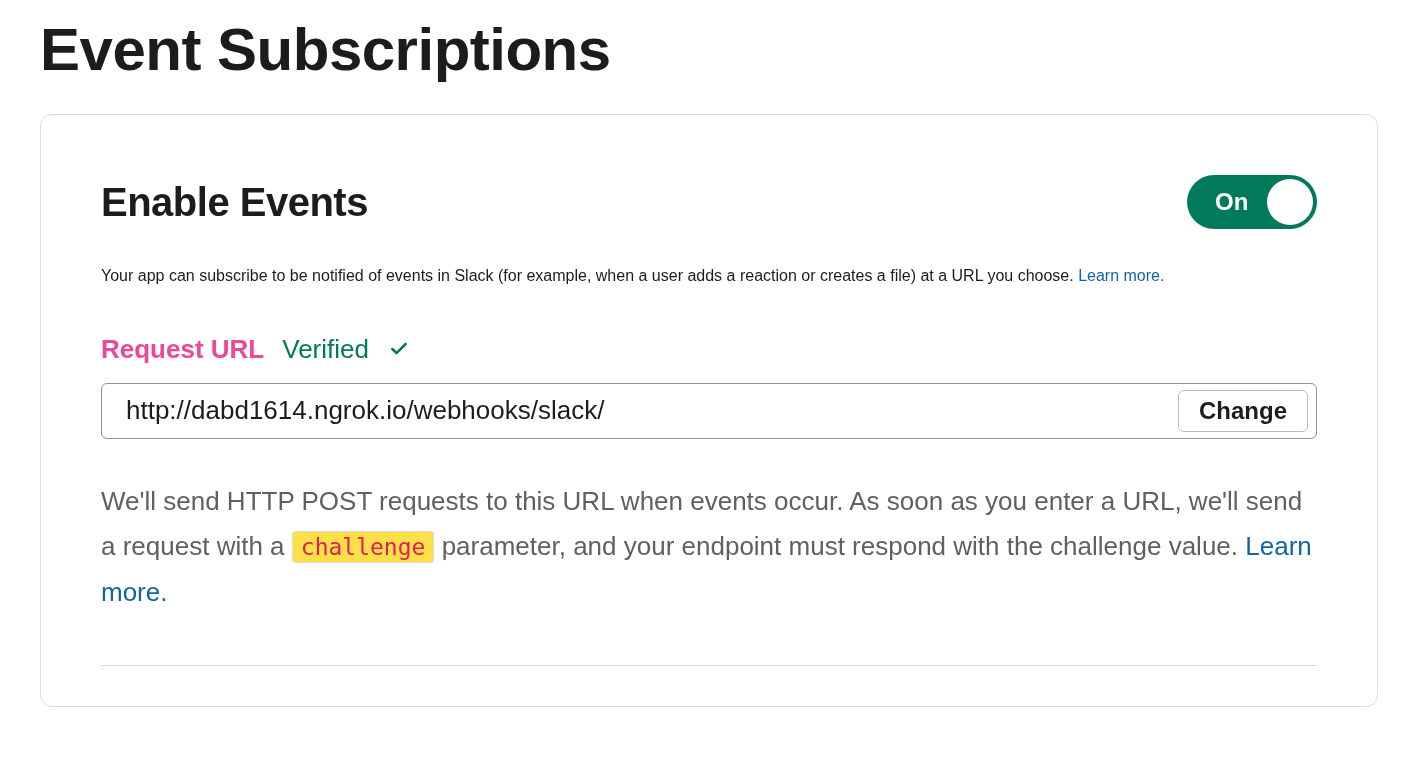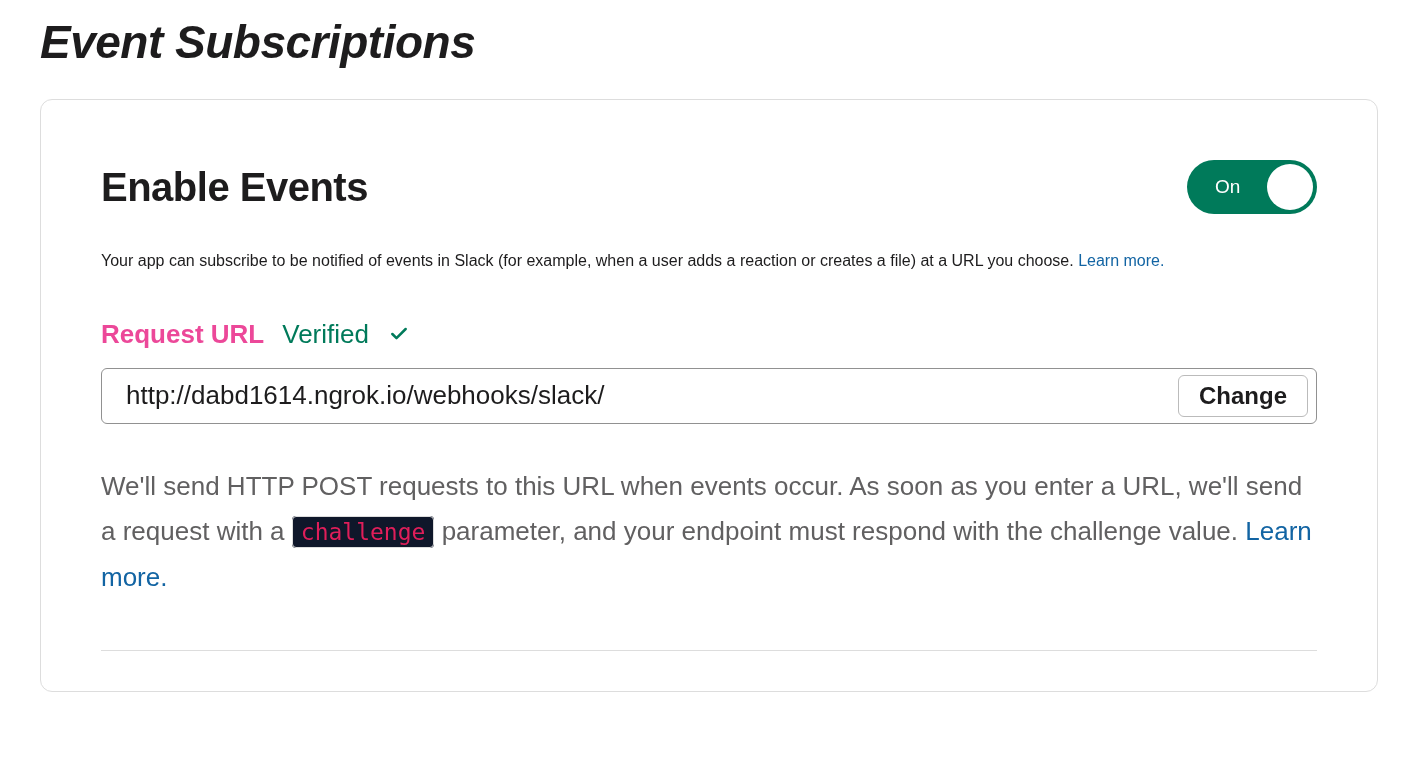--- a/index.html
+++ b/index.html
@@ -8,26 +8,25 @@
       padding: 0;
     }
     body {
       font-family: -apple-system, BlinkMacSystemFont, "Segoe UI", Helvetica, Arial, sans-serif;
       background: #ffffff;
       width: 1418px;
       height: 770px;
       padding: 0;
     }
     .page-title {
-      font-size: 46px;
+      font-size: 60px;
       font-weight: 900;
       color: #1d1c1d;
       padding: 15px 55px 30px 40px;
       letter-spacing: -0.5px;
-      font-style: italic;
     }
     .card {
       border: 1px solid #dddddd;
       border-radius: 12px;
       margin: 0 40px;
       padding: 60px 60px 40px 60px;
       background: #ffffff;
     }
     .header-row {
       display: flex;
@@ -46,22 +45,22 @@
       width: 130px;
       height: 54px;
       background: #007a5a;
       border-radius: 30px;
       cursor: pointer;
       display: flex;
       align-items: center;
     }
     .toggle-label {
       color: #ffffff;
-      font-weight: 400;
-      font-size: 19px;
+      font-weight: 700;
+      font-size: 24px;
       margin-left: 28px;
     }
     .toggle-knob {
       position: absolute;
       right: 4px;
       top: 4px;
       width: 46px;
       height: 46px;
       background: #ffffff;
       border-radius: 50%;
@@ -131,21 +130,21 @@
     .help-text {
       font-size: 26px;
       line-height: 1.75;
       color: #616061;
       margin-bottom: 50px;
     }
     .code-inline {
       font-family: "Monaco", "Menlo", "Consolas", monospace;
       font-size: 23px;
       color: #e01e5a;
-      background: #0f172a;
+      background: #fde047;
       border: 1px solid #dddddd;
       border-radius: 4px;
       padding: 2px 8px;
     }
     .divider {
       border: none;
       border-top: 1px solid #dddddd;
       margin: 0;
     }
   </style>

